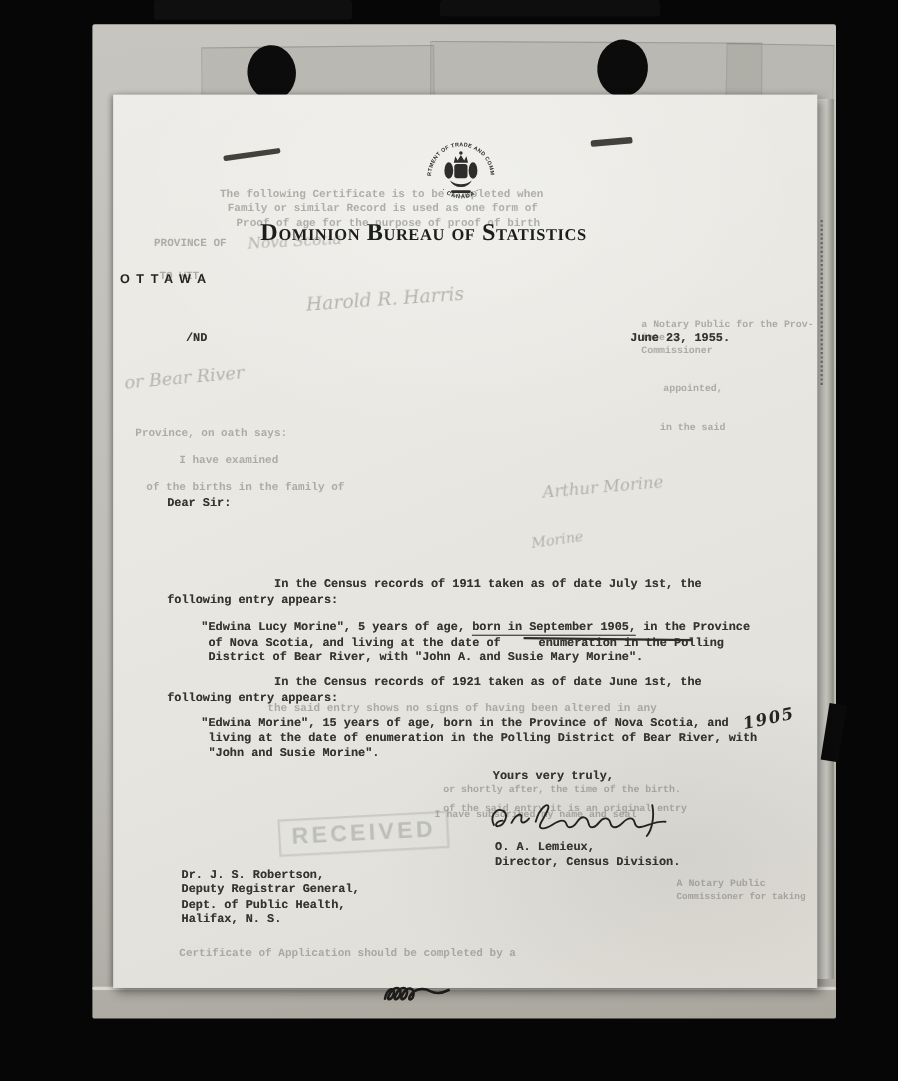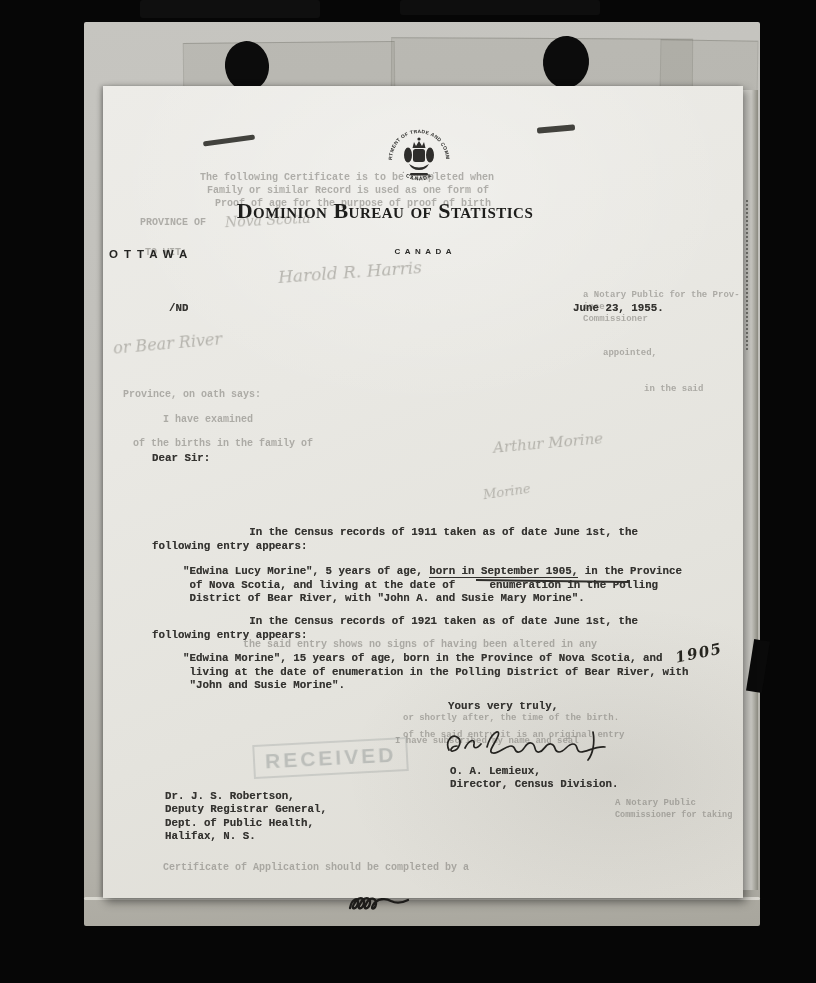--- a/index.html
+++ b/index.html
@@ -98,21 +98,21 @@
         <span class="ghost typed-ghost" style="left: 112px; top: 112px; font-size: 10px; transform: rotate(0deg);">Proof of age for the purpose of proof of birth</span>
         <span class="ghost typed-ghost" style="left: 37px; top: 131px; font-size: 10px; transform: rotate(0deg);">PROVINCE OF</span>
         <span class="ghost hand-ghost" style="left: 122px; top: 126px; font-size: 14px; transform: rotate(-3deg);">Nova Scotia</span>
         <span class="ghost typed-ghost" style="left: 42px; top: 161px; font-size: 10px; transform: rotate(0deg);">TO WIT:</span>
         <span class="ghost hand-ghost" style="left: 175px; top: 176px; font-size: 17px; transform: rotate(-4deg);">Harold R. Harris</span>
         <span class="ghost typed-ghost" style="left: 480px; top: 204px; font-size: 9px; transform: rotate(0deg);">a Notary Public for the Prov-</span>
         <span class="ghost typed-ghost" style="left: 480px; top: 216px; font-size: 9px; transform: rotate(0deg);">ince</span>
         <span class="ghost typed-ghost" style="left: 480px; top: 228px; font-size: 9px; transform: rotate(0deg);">Commissioner</span>
         <span class="ghost hand-ghost" style="left: 10px; top: 248px; font-size: 16px; transform: rotate(-5deg);">or Bear River</span>
         <span class="ghost typed-ghost" style="left: 500px; top: 262px; font-size: 9px; transform: rotate(0deg); text-align: right;">appointed,</span>
-        <span class="ghost typed-ghost" style="left: 497px; top: 298px; font-size: 9px; transform: rotate(0deg); margin-left: 44px;">in the said</span>
+        <span class="ghost typed-ghost" style="left: 497px; top: 298px; font-size: 9px; transform: rotate(0deg);">in the said</span>
         <span class="ghost typed-ghost" style="left: 20px; top: 303px; font-size: 10px; transform: rotate(0deg);">Province, on oath says:</span>
         <span class="ghost typed-ghost" style="left: 60px; top: 328px; font-size: 10px; transform: rotate(0deg);">I have examined</span>
         <span class="ghost typed-ghost" style="left: 30px; top: 352px; font-size: 10px; transform: rotate(0deg);">of the births in the family of</span>
         <span class="ghost hand-ghost" style="left: 390px; top: 348px; font-size: 15px; transform: rotate(-5deg);">Arthur Morine</span>
         <span class="ghost hand-ghost" style="left: 380px; top: 398px; font-size: 13px; transform: rotate(-8deg);">Morine</span>
         <span class="ghost typed-ghost" style="left: 140px; top: 553px; font-size: 10px; transform: rotate(0deg);">the said entry shows no signs of having been altered in any</span>
         <span class="ghost typed-ghost" style="left: 300px; top: 644px; font-size: 9px; transform: rotate(0deg);">of the said entry it is an original entry</span>
         <span class="ghost typed-ghost" style="left: 300px; top: 627px; font-size: 9px; transform: rotate(0deg);">or shortly after, the time of the birth.</span>
         <span class="ghost typed-ghost" style="left: 292px; top: 650px; font-size: 9px; transform: rotate(0deg);">I have subscribed my name and seal</span>
         <span class="ghost typed-ghost" style="left: 512px; top: 712px; font-size: 9px; transform: rotate(0deg);">A Notary Public</span>
@@ -140,29 +140,28 @@
         <circle cx="34" cy="13" r="1.6"></circle>
         <rect x="28" y="23" width="12" height="13" rx="2.5"></rect>
         <ellipse cx="23" cy="29" rx="4" ry="7.5"></ellipse>
         <ellipse cx="45" cy="29" rx="4" ry="7.5"></ellipse>
         <path d="M24,38 q10,7 20,0 q-3,6 -10,6 q-7,0 -10,-6 z"></path>
         <rect x="25" y="47" width="18" height="2.4" rx="1.2"></rect>
       </g>
     </svg>
     <div class="org-name">Dominion Bureau of Statistics</div>
     <div class="city">OTTAWA</div>
-    <div class="country">CANADA</div>
 
     <div class="typed" style="left:66px;top:216px">/ND</div>
     <div class="typed" style="left:470px;top:216px">June 23, 1955.</div>
 
 
 
     <div class="typed" style="left:49px;top:366px">Dear Sir:</div>
-    <div class="typed" style="left:49px;top:440px">               In the Census records of 1911 taken as of date June 1st, the
+    <div class="typed" style="left:49px;top:440px">               In the Census records of 1911 taken as of date July 1st, the
 following entry appears:</div>
 
     <div class="typed" style="left:80px;top:479px"><span>"Edwina Lucy Morine", 5 years of age, </span><span class="u-born">born in September 1905,</span><span> in the Province
  of Nova Scotia, and living at the date of </span><span class="u-cross">enumeration in the</span><span> Polling
  District of Bear River, with "John A. and Susie Mary Morine".</span></div>
 
     <div class="typed" style="left:49px;top:529px">               In the Census records of 1921 taken as of date June 1st, the
 following entry appears:</div>
     <div class="typed" style="left:80px;top:566px">"Edwina Morine", 15 years of age, born in the Province of Nova Scotia, and
  living at the date of enumeration in the Polling District of Bear River, with

